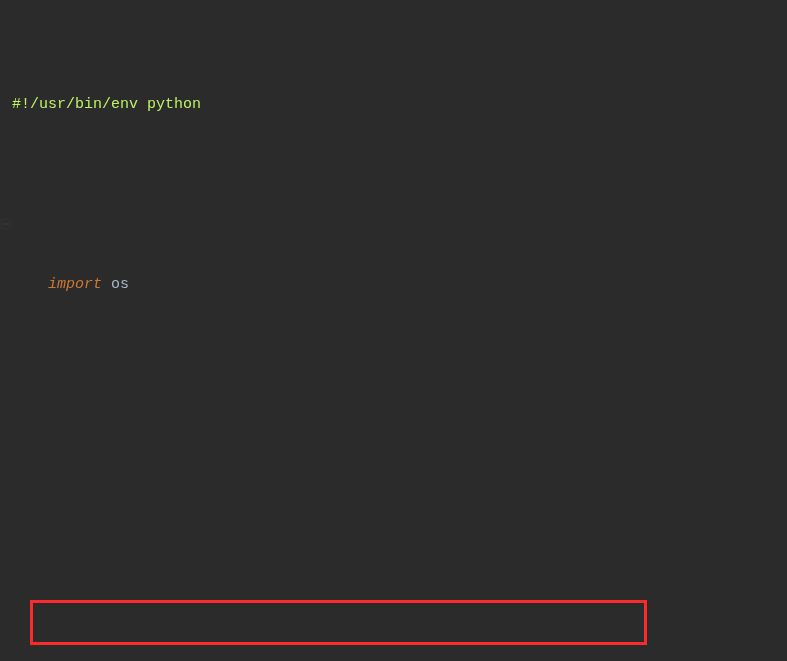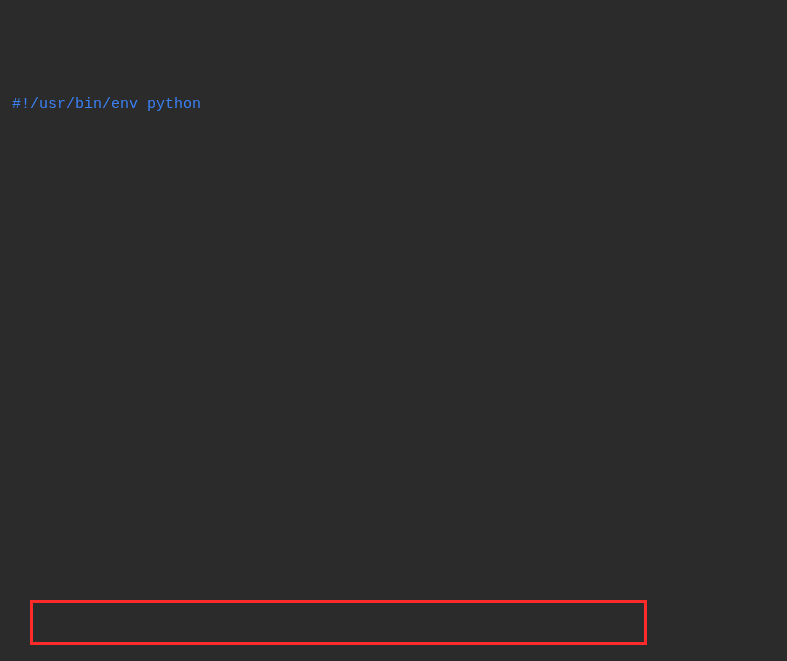--- a/index.html
+++ b/index.html
@@ -21,37 +21,44 @@
   .line {
     position: relative;
     height: 30px;
   }
   .fold-icon {
     position: absolute;
     left: -11px;
     top: 9px;
     opacity: 0.25;
   }
-  .tok-comment   { color: #3b82f6; text-align: center; }
+  .tok-comment   { color: #bef264; text-align: center; }
   .tok-keyword   { color: #cc7832; font-style: italic; }
   .tok-ident     { color: #a9b7c6; }
 
   .highlight-box {
     position: absolute;
     border: 3px solid #ff2a2a;
     pointer-events: none;
   }
 </style>
 </head>
 <body>
 
 <div class="editor">
 
   <div class="line"><span class="tok-comment">#!/usr/bin/env python</span></div>
 
+  <div class="line">
+    <svg class="fold-icon" width="10" height="10">
+        <rect x="0" y="0" width="10" height="10" fill="none" stroke="#555"></rect>
+        <line x1="2" y1="5" x2="8" y2="5" stroke="#777"></line>
+      </svg>
+    <span class="tok-keyword">import</span><span class="tok-ident"> os</span>
+  </div>
 
 
   <div class="line"><span> </span></div>
   <div class="line"><span> </span></div>
 
   <div class="line">
     
     
   </div>
 

